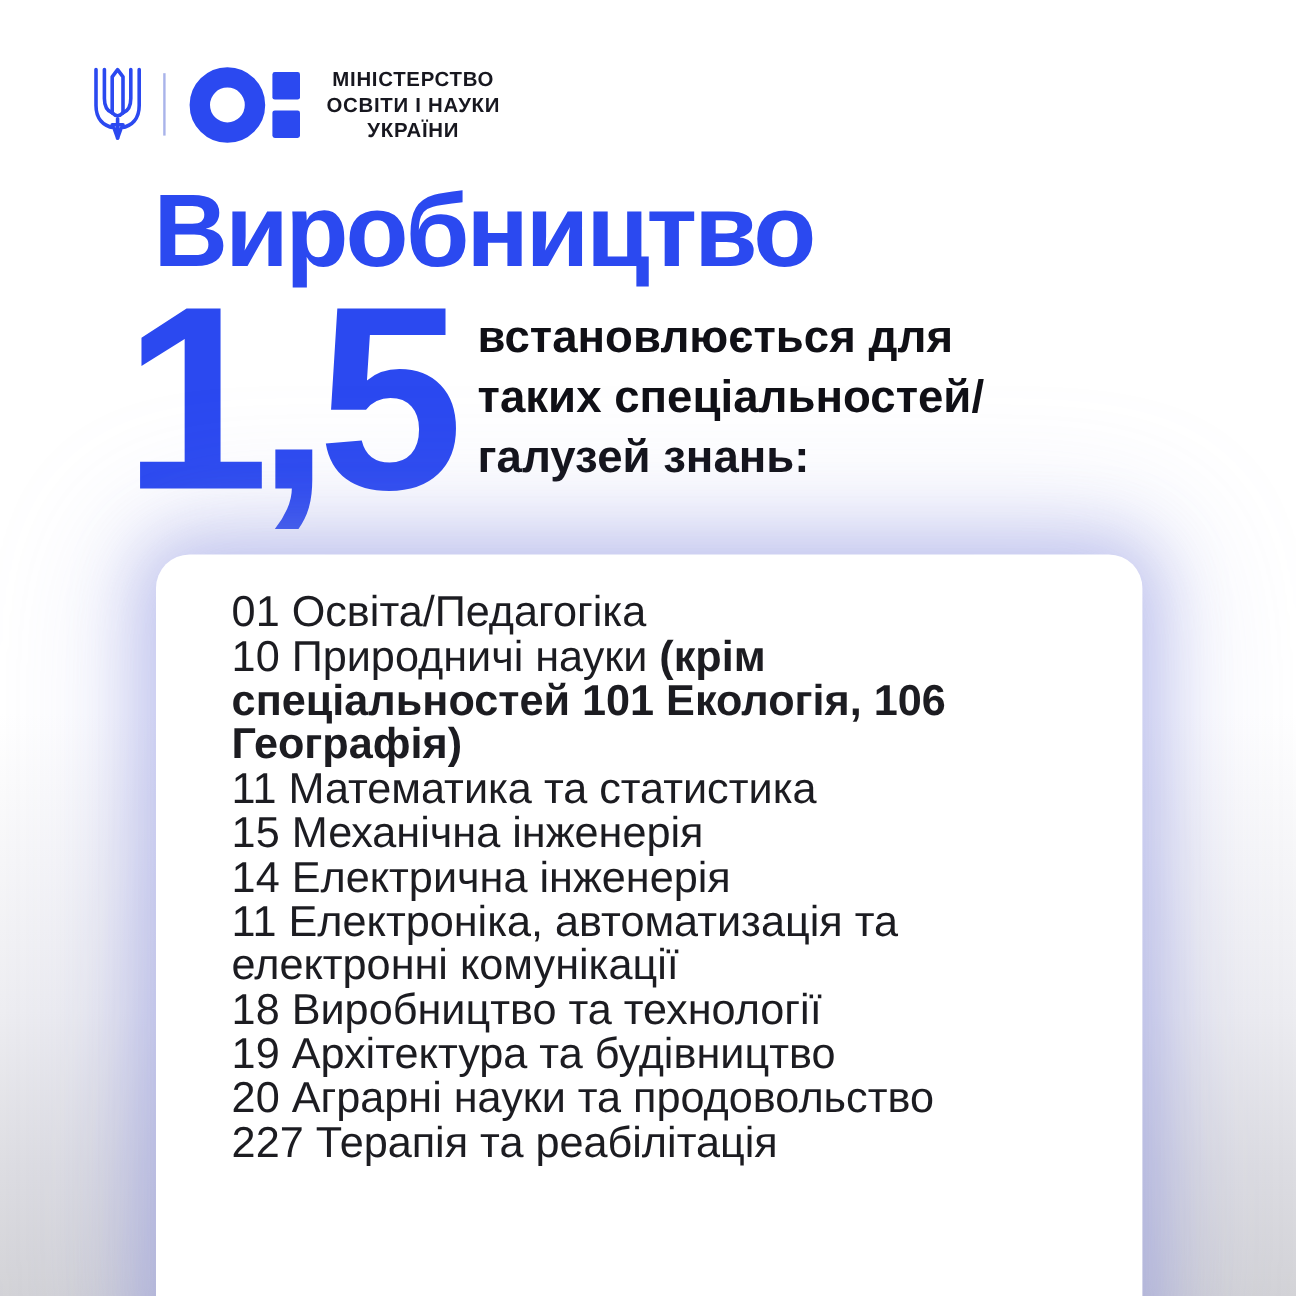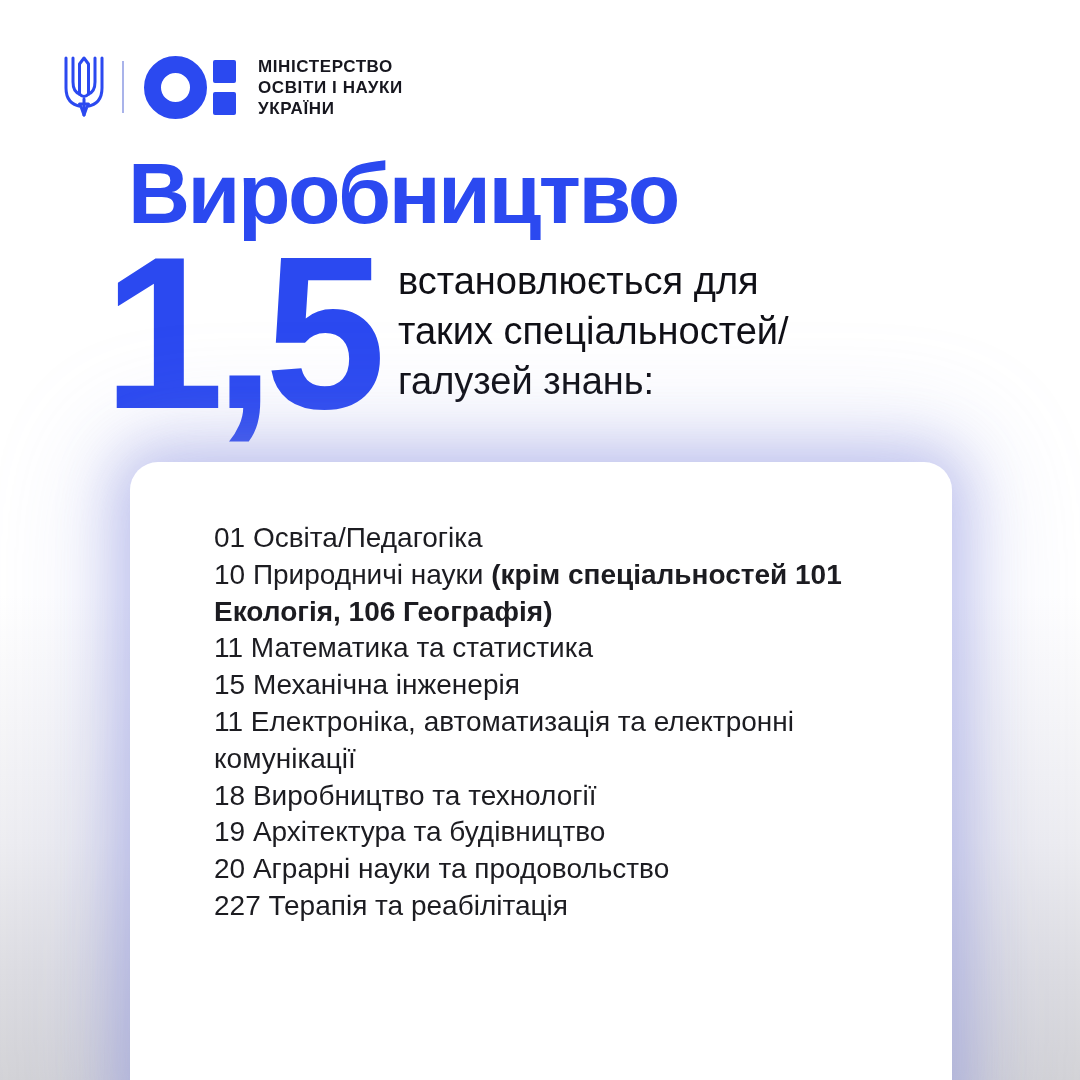--- a/index.html
+++ b/index.html
@@ -16,24 +16,25 @@
       #ffffff 0%,
       #ffffff 55%,
       #ededf1 78%,
       #dddde2 90%,
       #d3d3d7 100%);
   }
 
   
   .logo-row {
     position: absolute;
-    left: 62px;
+    left: 76px;
     top: 55px;
     display: flex;
     align-items: center;
+    text-align: center;
   }
   .trident { width: 44px; height: 64px; flex: 0 0 auto; }
   .logo-divider {
     width: 2px; height: 52px;
     background: #a9b3ea;
     margin-left: 16px; margin-right: 20px;
     flex: 0 0 auto;
   }
   .mon-mark { display: flex; align-items: center; flex: 0 0 auto; }
   .mon-ring {
@@ -73,42 +74,41 @@
     font-size: 218px;
     font-weight: 700;
     letter-spacing: -10px;
     color: #2b49f0;
     line-height: 1;
   }
   .coefficient-desc {
     position: absolute;
     left: 398px; top: 256px;
     font-size: 38px;
-    font-weight: 400;
+    font-weight: 700;
     line-height: 50px;
     color: #101016;
     white-space: pre-line;
   }
 
   
   .card {
     position: absolute;
     left: 130px; top: 462px;
     width: 822px; height: 680px;
     background: #ffffff;
     border-radius: 28px;
     box-shadow: 0 0 55px 14px rgba(136,143,222,0.45),
                 0 0 110px 30px rgba(150,156,228,0.22);
   }
   .card-content {
-    padding: 58px 62px 0 63px;
-    font-size: 28px;
+    padding: 30px 62px 0 63px;
+    font-size: 36px;
     line-height: 36.8px;
     color: #1c1c21;
-    margin-left: 21px;
   }
   .specialty-item { font-weight: 400; }
   .specialty-item b { font-weight: 700; }
 </style>
 </head>
 <body>
 
 <div class="canvas">
 
   <div class="logo-row">
@@ -140,20 +140,21 @@
   <div class="coefficient-desc">встановлюється для
 таких спеціальностей/
 галузей знань:</div>
 
   <div class="card">
     <div class="card-content">
         <div class="specialty-item">01 Освіта/Педагогіка</div>
         <div class="specialty-item">10 Природничі науки <b>(крім спеціальностей 101 Екологія, 106 Географія)</b></div>
         <div class="specialty-item">11 Математика та статистика</div>
         <div class="specialty-item">15 Механічна інженерія</div>
+        <div class="specialty-item">14 Електрична інженерія</div>
         <div class="specialty-item">11 Електроніка, автоматизація та електронні комунікації</div>
         <div class="specialty-item">18 Виробництво та технології</div>
         <div class="specialty-item">19 Архітектура та будівництво</div>
         <div class="specialty-item">20 Аграрні науки та продовольство</div>
         <div class="specialty-item">227 Терапія та реабілітація</div>
       </div>
   </div>
 
 </div>
 

